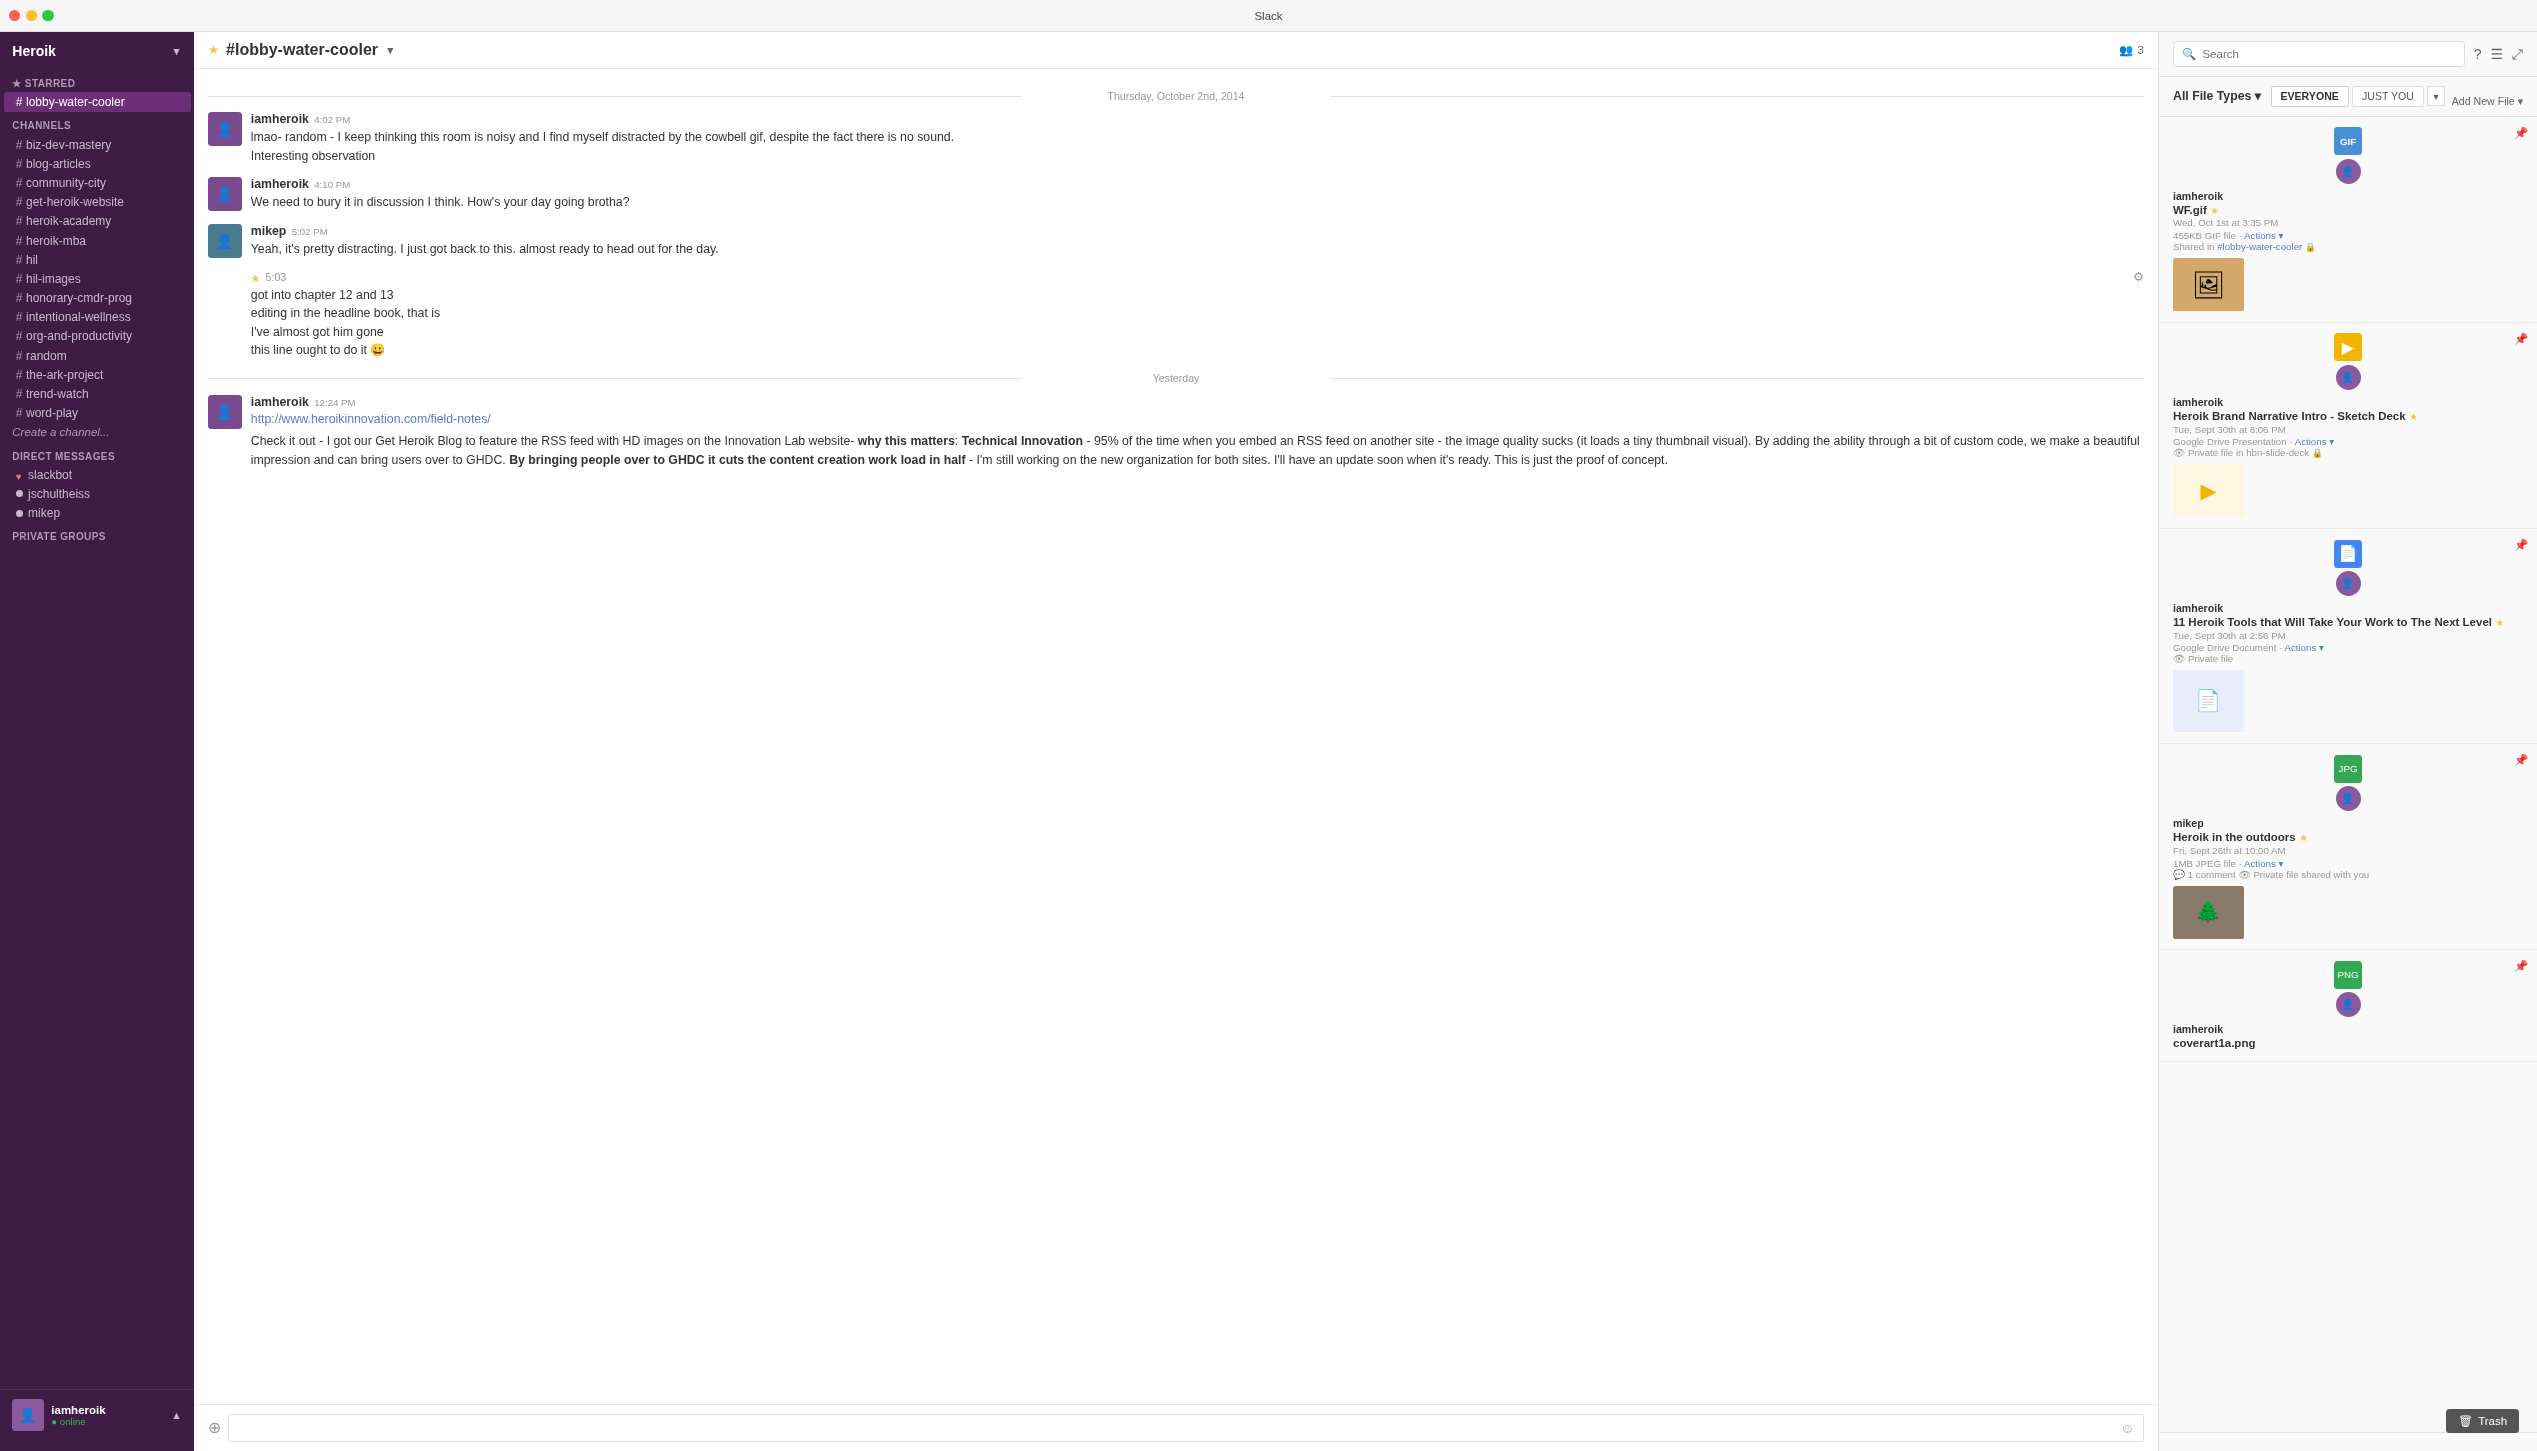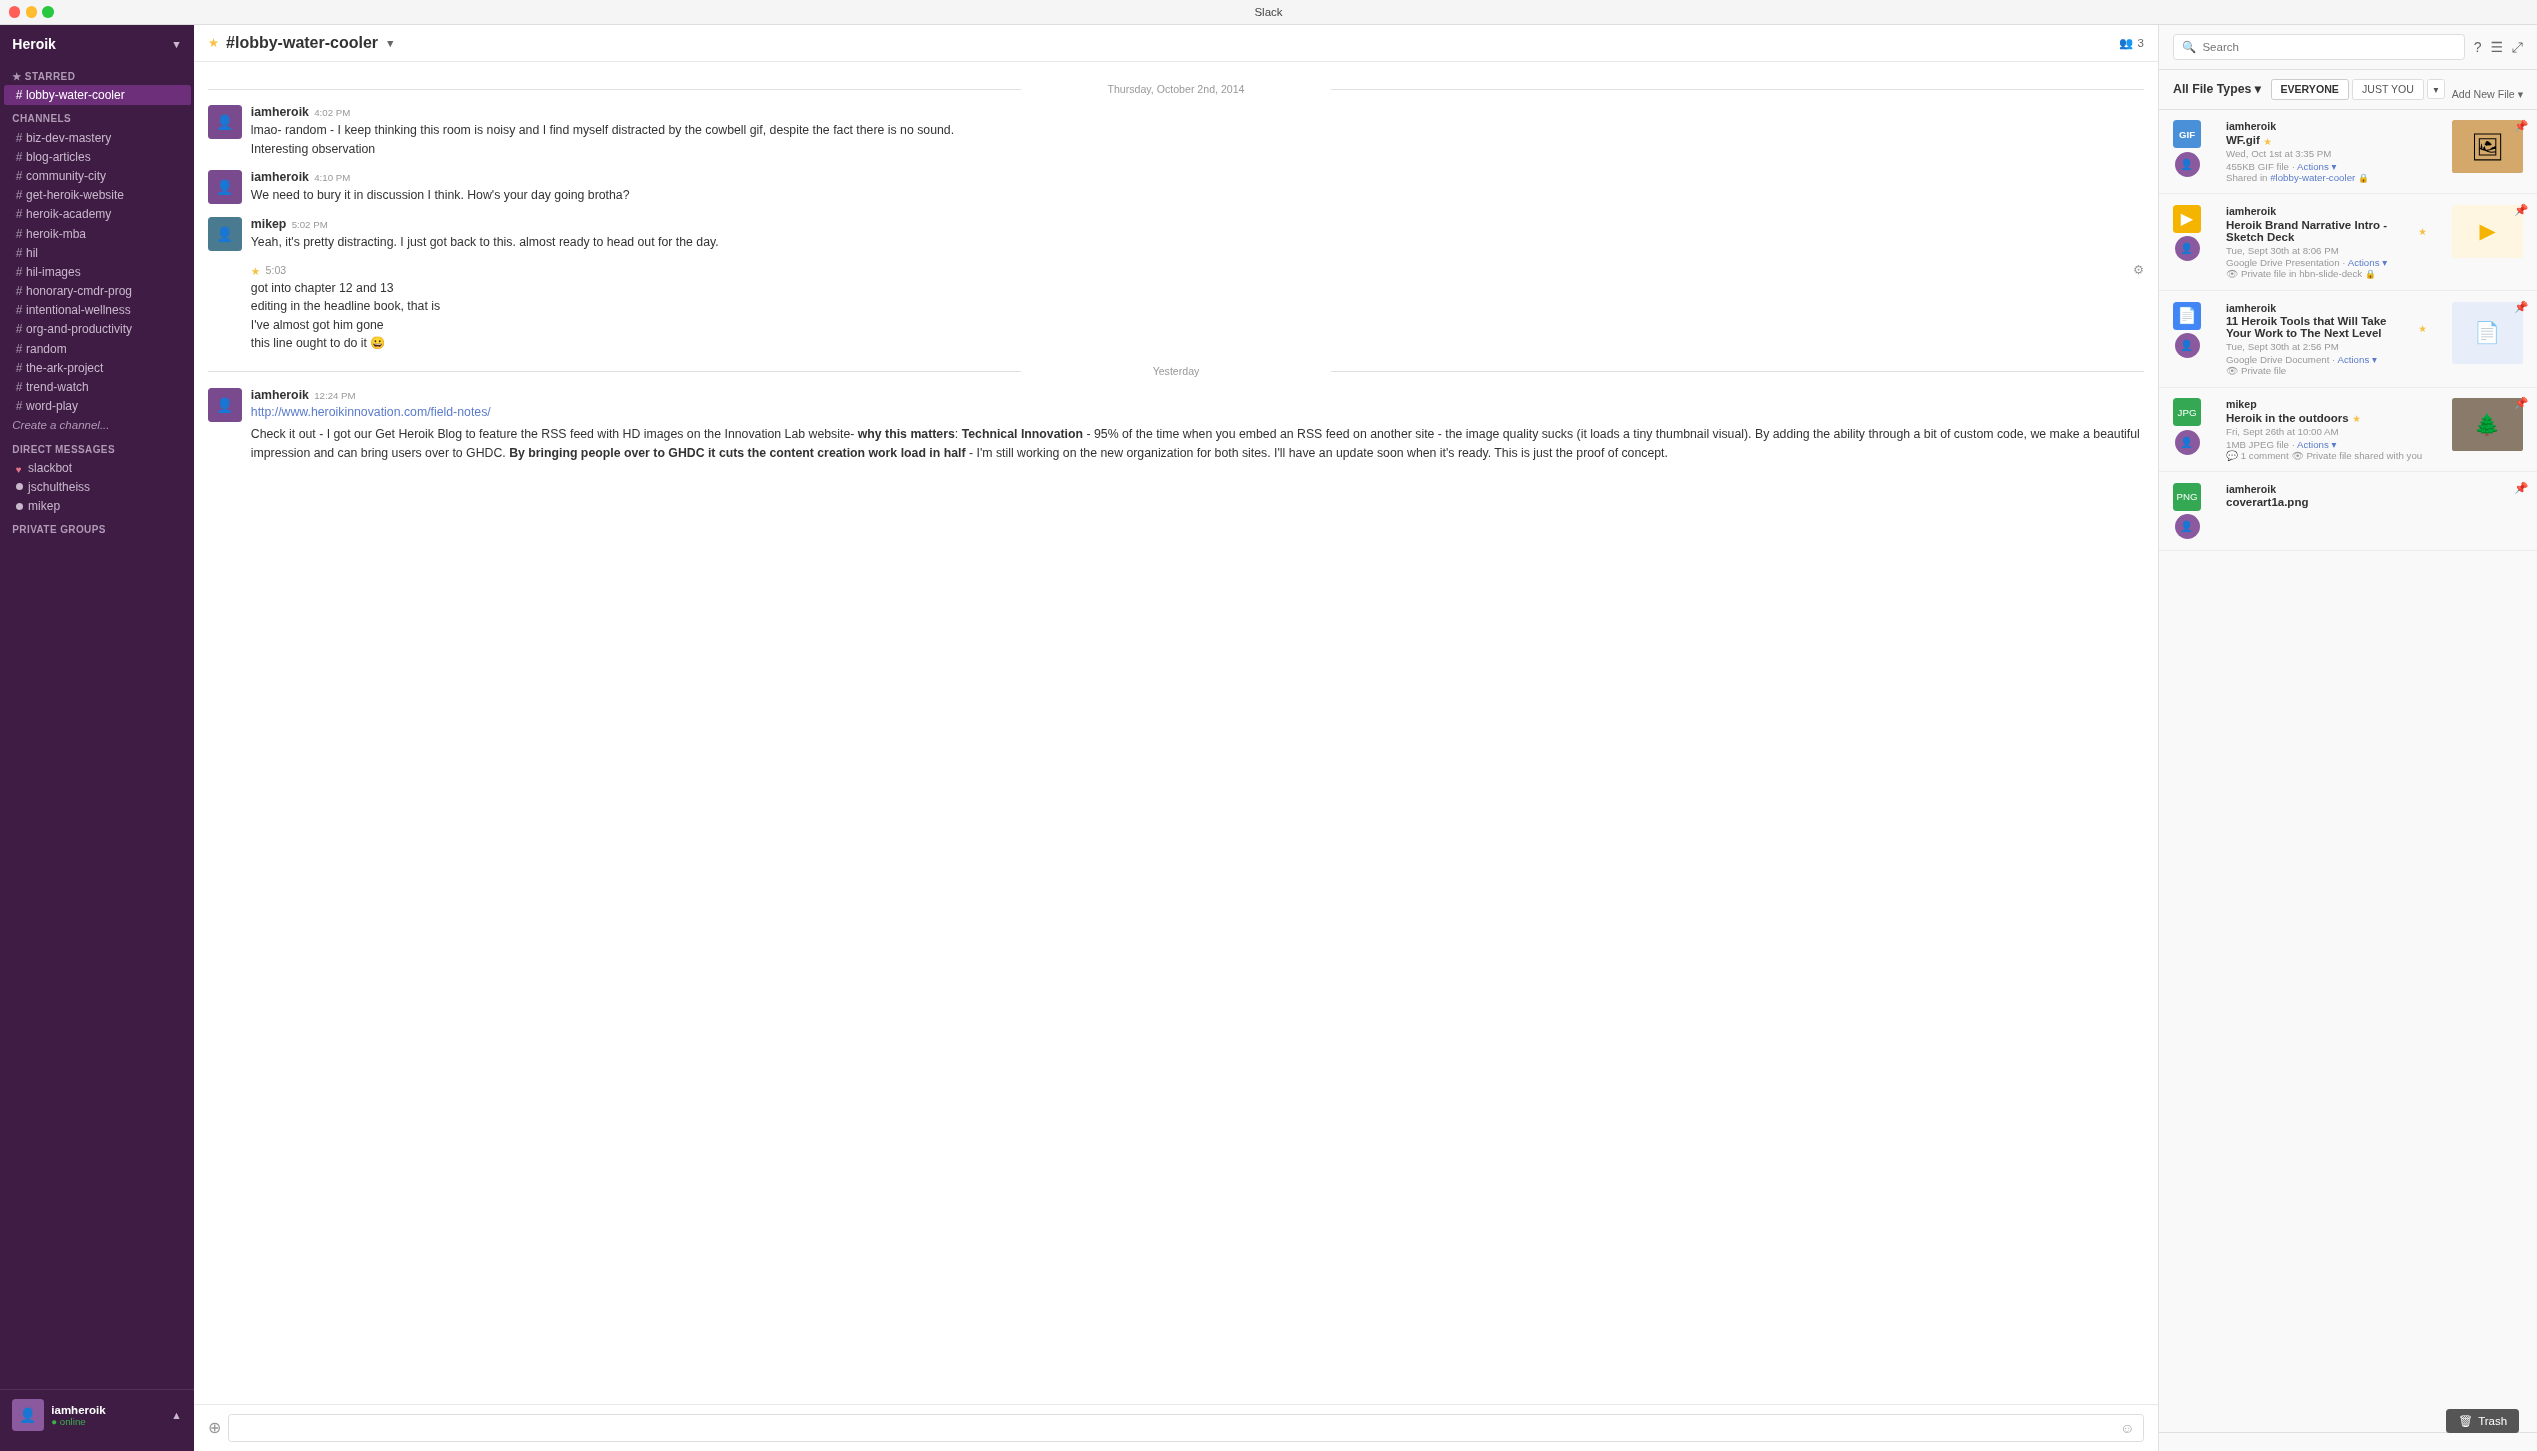--- a/index.html
+++ b/index.html
@@ -1,21 +1,21 @@
 <!DOCTYPE html>
 <html style="font-size:14px"><head>
   <meta charset="utf-8">
   <style>
     * { box-sizing: border-box; margin: 0; padding: 0; }
     body { font-family: -apple-system, BlinkMacSystemFont, 'Segoe UI', sans-serif; background: #3e1c44; display: flex; flex-direction: column; height: 100vh; overflow: hidden; font-size: 12.3px; }
 
     
     .title-bar {
       background: #f5f5f5;
-      height: 25px;
+      height: 32px;
       display: flex;
       align-items: center;
       justify-content: center;
       position: relative;
       border-bottom: 0.9px solid #ddd;
       flex-shrink: 0;
     }
     .title-bar-buttons {
       position: absolute;
       left: 8.8px;
@@ -349,23 +349,24 @@
 
     .file-list {
       flex: 1;
       overflow-y: auto;
     }
 
     .file-item {
       display: flex;
       padding: 10.6px 14px;
       border-bottom: 0.9px solid #ececec;
-      gap: 25px;
+      gap: 6px;
       position: relative;
       cursor: pointer;
+      flex-direction: column;
     }
 
     .file-item-icon {
       width: 28px; height: 28px; flex-shrink: 0;
       display: flex; align-items: center; justify-content: center;
       border-radius: 3.5px; font-size: 16px;
     }
     .file-item-icon.gif { background: #4a90d9; color: #fff; font-size: 9.7px; font-weight: 700; }
     .file-item-icon.gdoc { background: #4285f4; color: #fff; }
     .file-item-icon.gpres { background: #f4b400; color: #fff; }

